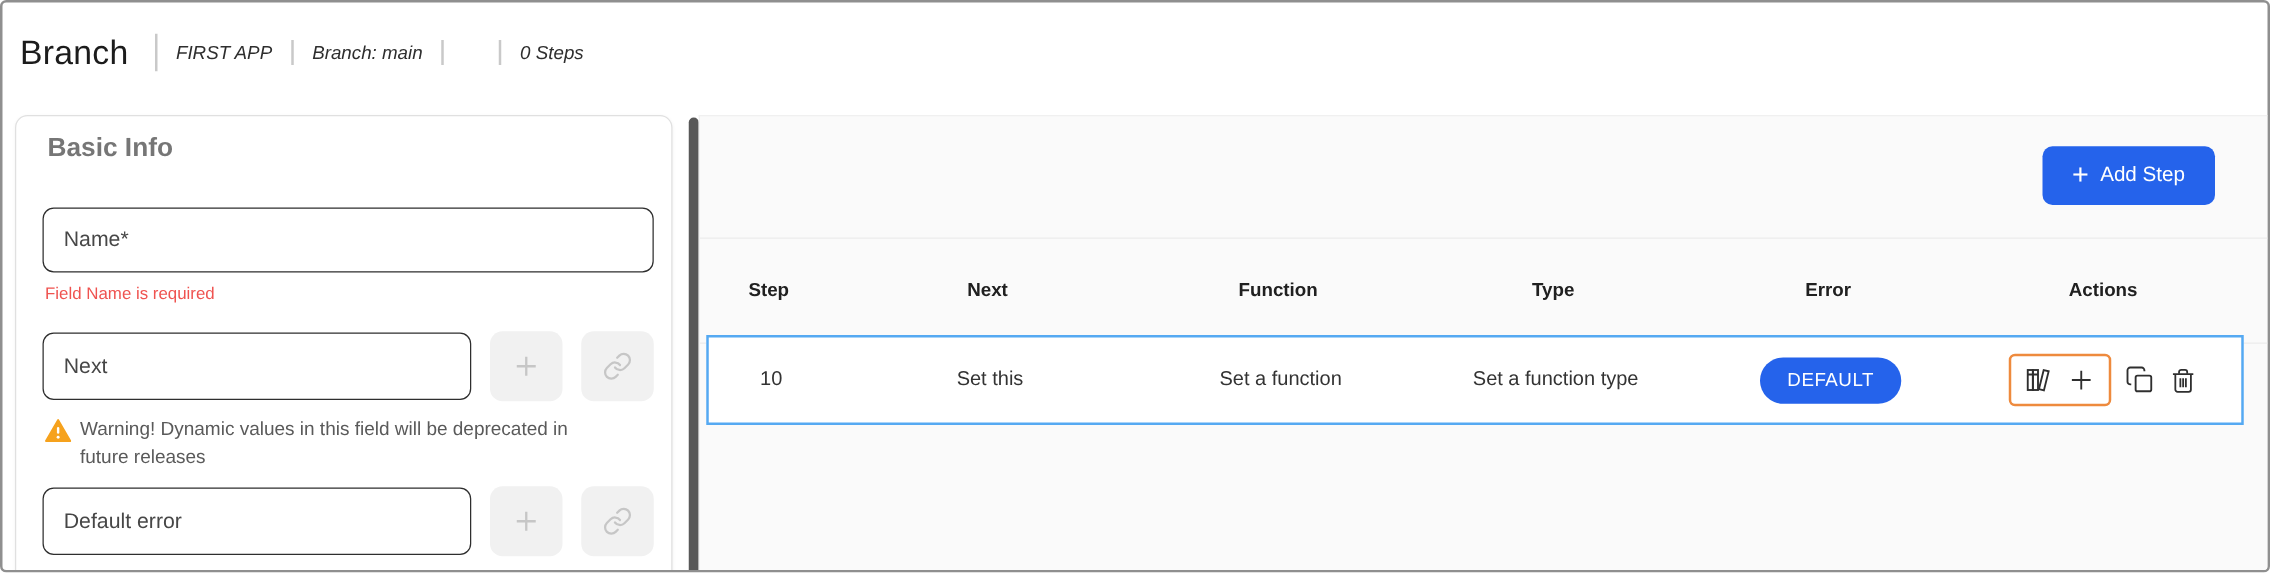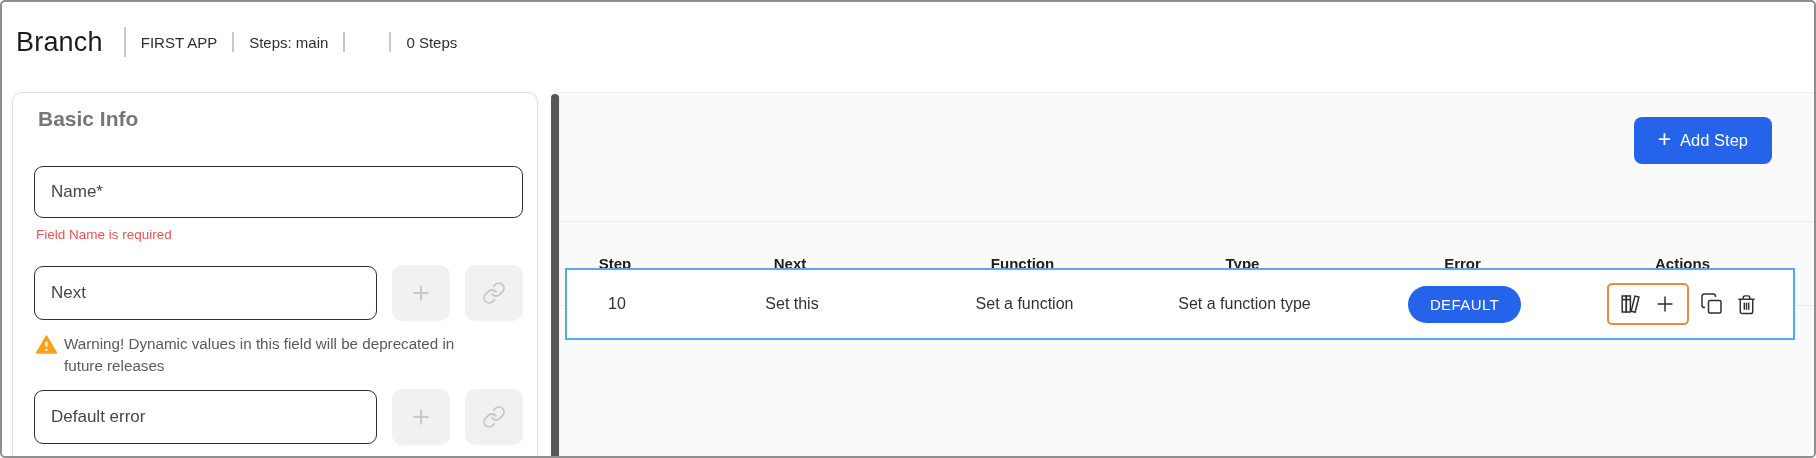--- a/index.html
+++ b/index.html
@@ -14,21 +14,21 @@
 
   
   .top-header {
     position:absolute; left:14px; top:20px; height:40px;
     display:flex; align-items:center;
   }
   .page-title { font-size:27px; font-weight:400; color:#1c1c1c; letter-spacing:.2px; }
   .sep { width:2px; height:20px; background:#c9c9c9; margin:0 15px; }
   .sep.tall { height:30px; margin-left:21px; }
   .sep.spaced { margin-left:29px; }
-  .meta { font-size:15px; color:#2e2e2e; }
+  .meta { font-size:15px; color:#2e2e2e;font-style:italic; }
 
   
   .card {
     position:absolute; left:10px; top:90px; width:526px; height:420px;
     background:#fff; border:1px solid #e0e0e0; border-radius:10px;
     box-shadow:0 1px 3px rgba(0,0,0,.05);
   }
   .card h2 { position:absolute; left:25px; top:14px; font-size:21px; font-weight:700; color:#767676; }
 
   .field {
@@ -72,21 +72,21 @@
     display:flex; align-items:center; gap:9px; cursor:pointer;
   }
   .add-step .plus-glyph { font-size:23px; font-weight:300; line-height:1; margin-top:-2px; }
 
   .grid-cols {
     display:grid; grid-template-columns:100px 250px 215px 225px 215px 1fr;
     align-items:center; text-align:center;
   }
   .thead {
     position:absolute; top:97px; left:0; right:0; height:85px;
-    border-top:1px solid #ececec; border-bottom:1px solid #ececec;margin-top:31px;
+    border-top:1px solid #ececec; border-bottom:1px solid #ececec;
   }
   .thead .grid-cols { margin-left:5px; width:1230px; height:100%; }
   .th { font-size:15px; font-weight:700; color:#202020; }
 
   .trow {
     position:absolute; top:175px; left:5px; width:1230px; height:72px;
     background:#fff; border:2px solid var(--row-border,#55a9f2); cursor:pointer;
   }
   .trow .grid-cols { height:100%; }
   .td { font-size:16px; color:#333; }
@@ -107,21 +107,21 @@
 </head>
 <body>
 
 <div class="page" style="--primary-blue: #2563eb; --row-border: #55a9f2; --orange: #ee8a3d;">
 
   <div class="top-header">
     <div class="page-title">Branch</div>
     <div class="sep tall"></div>
     <span class="meta">FIRST APP</span>
     <div class="sep"></div>
-    <span class="meta">Steps: main</span>
+    <span class="meta">Branch: main</span>
     <div class="sep"></div>
     <div class="sep spaced"></div>
     <span class="meta">0 Steps</span>
   </div>
 
   <div class="card">
     <h2>Basic Info</h2>
 
     <input class="field name-field" type="text" placeholder="Name*" style="">
     <div class="error-text">Field Name is required</div>

